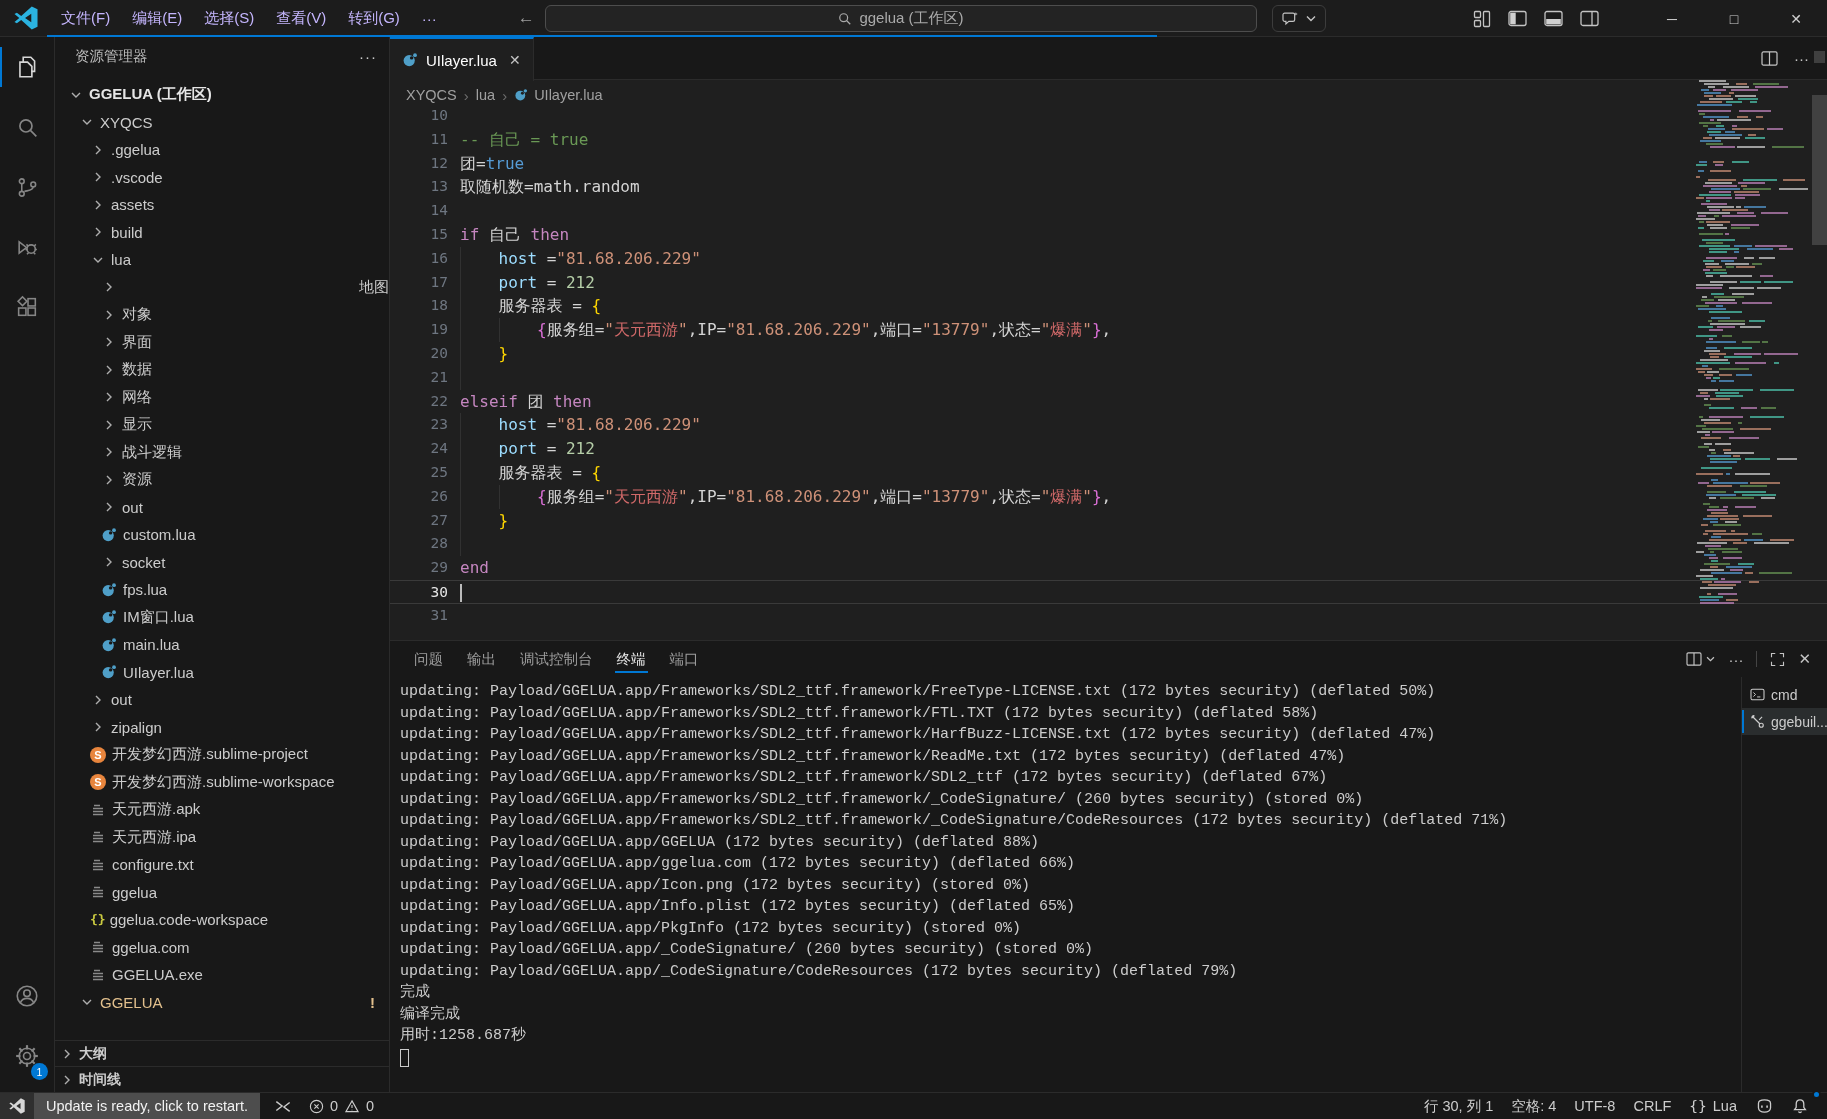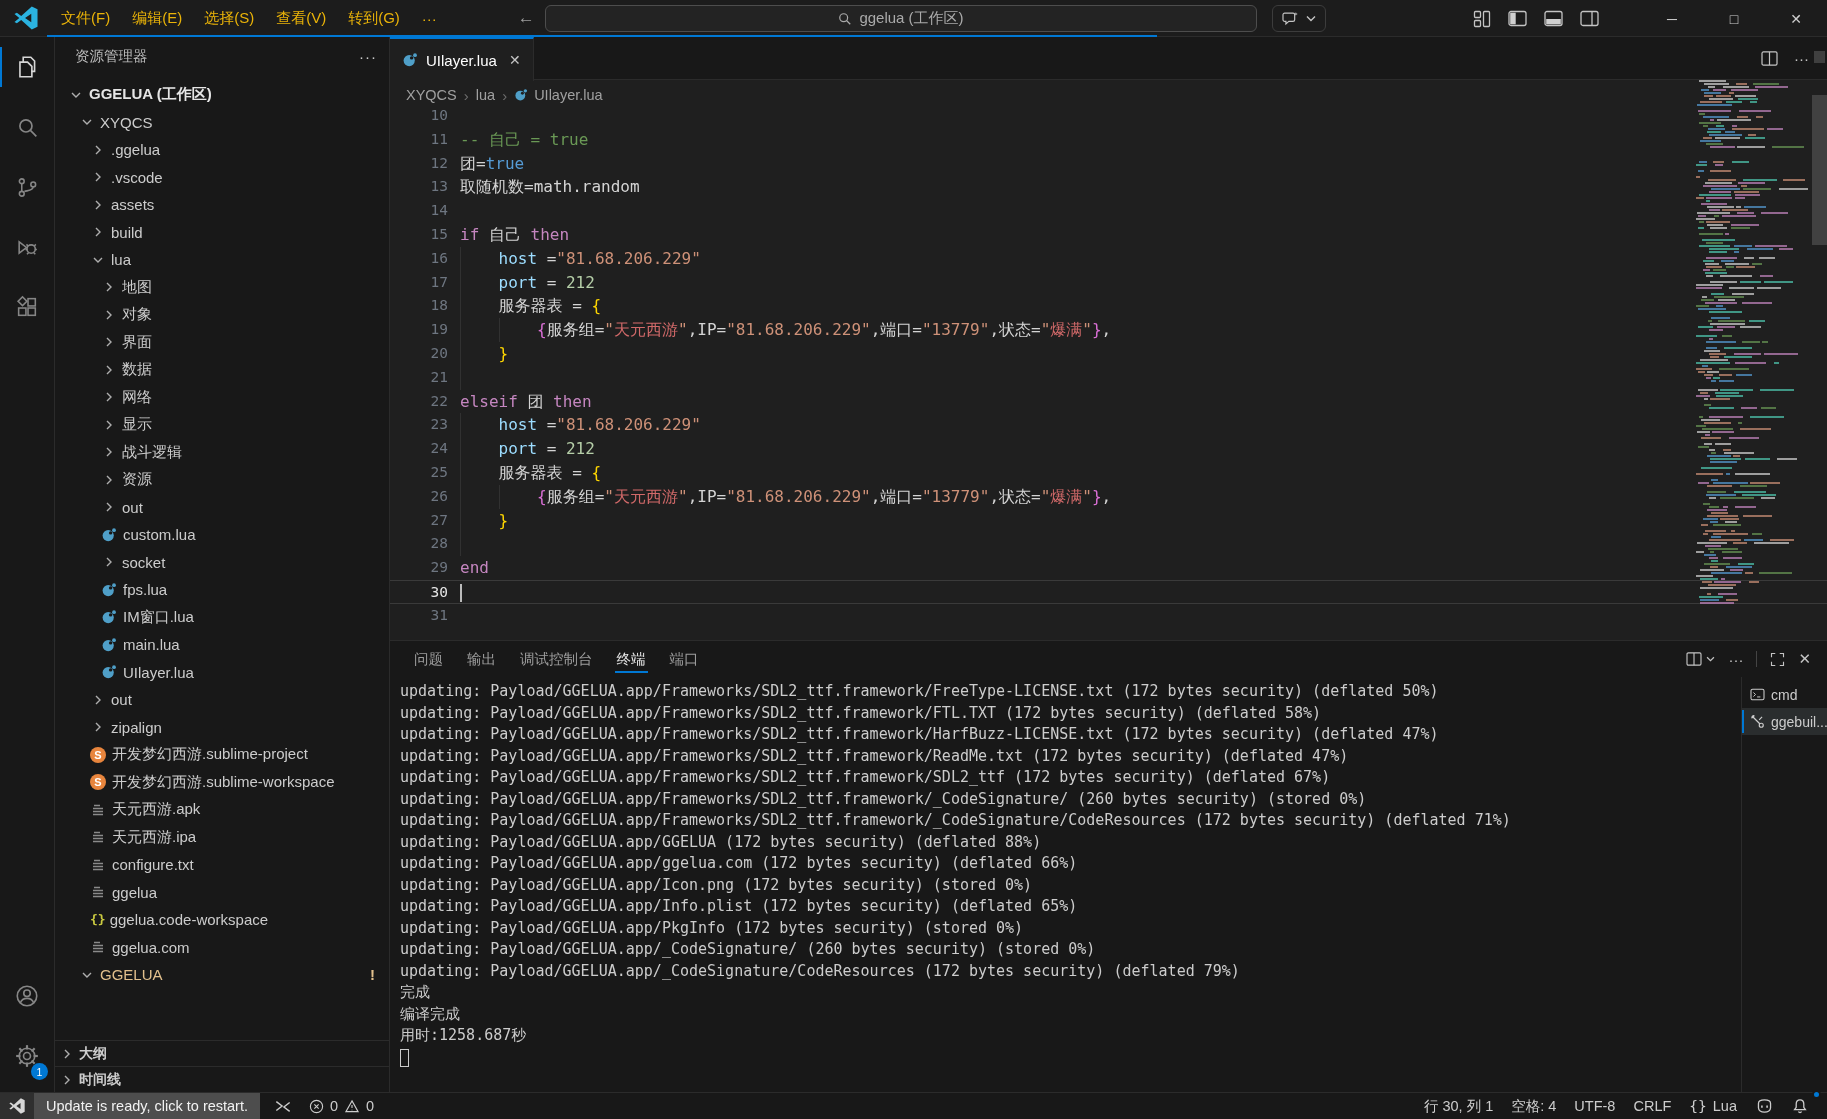--- a/index.html
+++ b/index.html
@@ -9,21 +9,21 @@
     background:#1f1f1f; color:#cccccc;
     font-family:"Liberation Sans","DejaVu Sans",sans-serif; font-size:15px;
     -webkit-font-smoothing:antialiased;
   }
   svg { display:block; }
 
   
   .titlebar { position:absolute; top:0; left:0; right:0; height:37px;
     background:#1c1c1c; border-bottom:1px solid #2b2b2b; display:flex; align-items:center; }
   .vscode-logo { width:24px; height:24px; margin:0 12px 0 14px; }
-  .menus { display:flex; align-items:center; color:#eab308; }
+  .menus { display:flex; align-items:center; color:#c4b5fd; }
   .menu-item { padding:4px 11px; border-radius:5px; cursor:default; white-space:nowrap; }
   .nav-arrows { display:flex; gap:14px; margin-left:70px; color:#9d9d9d; font-size:17px; }
   .searchbox { position:absolute; left:545px; top:5px; width:712px; height:27px;
     background:#232323; border:1px solid #4d4d4d; border-radius:6px;
     display:flex; align-items:center; justify-content:center; gap:7px; color:#aaaaaa; }
   .copilot-btn { position:absolute; left:1272px; top:5px; height:27px; padding:0 9px;
     border:1px solid #3c3c3c; border-radius:6px; display:flex; align-items:center; gap:7px; color:#c4c4c4; }
   .layout-icons { position:absolute; right:228px; top:0; height:37px; display:flex; align-items:center; gap:17px; color:#c4c4c4; }
   .win-controls { position:absolute; right:0; top:0; height:37px; display:flex; }
   .win-btn { width:62px; height:37px; display:flex; align-items:center; justify-content:center; color:#cfcfcf; font-size:14px; }
@@ -99,21 +99,21 @@
   .panel { position:absolute; top:603px; left:0; right:0; bottom:0; background:#181818; border-top:1px solid #2b2b2b; }
   .panel-header { height:36px; display:flex; align-items:center; padding-left:14px; }
   .ptab { padding:0 10px; margin-right:4px; height:35px; display:flex; align-items:center;
     color:#9d9d9d; font-size:14.5px; position:relative; }
   .ptab.active { color:#e7e7e7; }
   .ptab.active::after { content:""; position:absolute; left:8px; right:8px; bottom:4px; height:1.5px; background:#0078d4; }
   .panel-actions { margin-left:auto; display:flex; align-items:center; gap:13px; padding-right:16px; color:#c4c4c4; }
   .panel-actions .vsep { width:1px; height:16px; background:#444; }
   .term-out { position:absolute; top:40px; left:10px; right:92px; bottom:0; overflow:hidden;
     font-family:"DejaVu Sans Mono","Liberation Mono",monospace; font-size:15px; color:#cccccc; }
-  .tl { height:21.5px; line-height:21.5px; white-space:pre; }
+  .tl { height:21.5px; line-height:21.5px; white-space:pre;font-family:Liberation Mono, monospace; }
   .term-cursor { width:9px; height:18px; border:1px solid #cccccc; margin-top:2px; }
   .term-list { position:absolute; top:36px; right:0; bottom:0; width:86px; border-left:1px solid #2b2b2b; padding-top:4px; }
   .term-row { height:27px; display:flex; align-items:center; gap:6px; padding-left:8px;
     color:#cccccc; font-size:14px; position:relative; white-space:nowrap; overflow:hidden; }
   .term-row.selected { background:#2a2d2e; }
   .term-row.selected::before { content:""; position:absolute; left:0; top:2px; bottom:2px; width:2px; background:#0078d4; }
 
   
   .statusbar { position:absolute; left:0; right:0; bottom:0; height:27px; background:#181818;
     border-top:1px solid #2b2b2b; display:flex; align-items:center; font-size:14.5px; color:#cccccc; }
@@ -325,21 +325,21 @@
           <span class="label">build</span>
         </div>
         <div class="trow" style="padding-left: 35px;">
           <span class="chev open">
             <svg width="16" height="16" viewBox="0 0 16 16">
               <path d="M6 4l4 4-4 4" fill="none" stroke="currentColor" stroke-width="1.4"></path>
             </svg>
           </span>
           <span class="label">lua</span>
         </div>
-        <div class="trow" style="padding-left: 46px;">
+        <div class="trow" style="padding-left: 46px; justify-content: space-between;">
           <span class="chev">
             <svg width="16" height="16" viewBox="0 0 16 16">
               <path d="M6 4l4 4-4 4" fill="none" stroke="currentColor" stroke-width="1.4"></path>
             </svg>
           </span>
           <span class="label">地图</span>
         </div>
         <div class="trow" style="padding-left: 46px;">
           <span class="chev">
             <svg width="16" height="16" viewBox="0 0 16 16">
@@ -502,20 +502,26 @@
         </div>
         <div class="trow" style="padding-left: 35px;">
           <span class="fi braces">{}</span>
           <span class="label">ggelua.code-workspace</span>
         </div>
         <div class="trow" style="padding-left: 35px;">
           <svg class="fi" width="16" height="16" viewBox="0 0 16 16" fill="none" stroke="#8a8a8a" stroke-width="1.4">
             <path d="M4 3.5h6M3 6.5h10M3 9.5h10M3 12.5h10"></path>
           </svg>
           <span class="label">ggelua.com</span>
+        </div>
+        <div class="trow" style="padding-left: 35px;">
+          <svg class="fi" width="16" height="16" viewBox="0 0 16 16" fill="none" stroke="#8a8a8a" stroke-width="1.4">
+            <path d="M4 3.5h6M3 6.5h10M3 9.5h10M3 12.5h10"></path>
+          </svg>
+          <span class="label">GGELUA.exe</span>
         </div>
         <div class="trow warn" style="padding-left: 24px;">
           <span class="chev open">
             <svg width="16" height="16" viewBox="0 0 16 16">
               <path d="M6 4l4 4-4 4" fill="none" stroke="currentColor" stroke-width="1.4"></path>
             </svg>
           </span>
           <span class="label">GGELUA</span>
           <span class="excl">!</span>
         </div>

